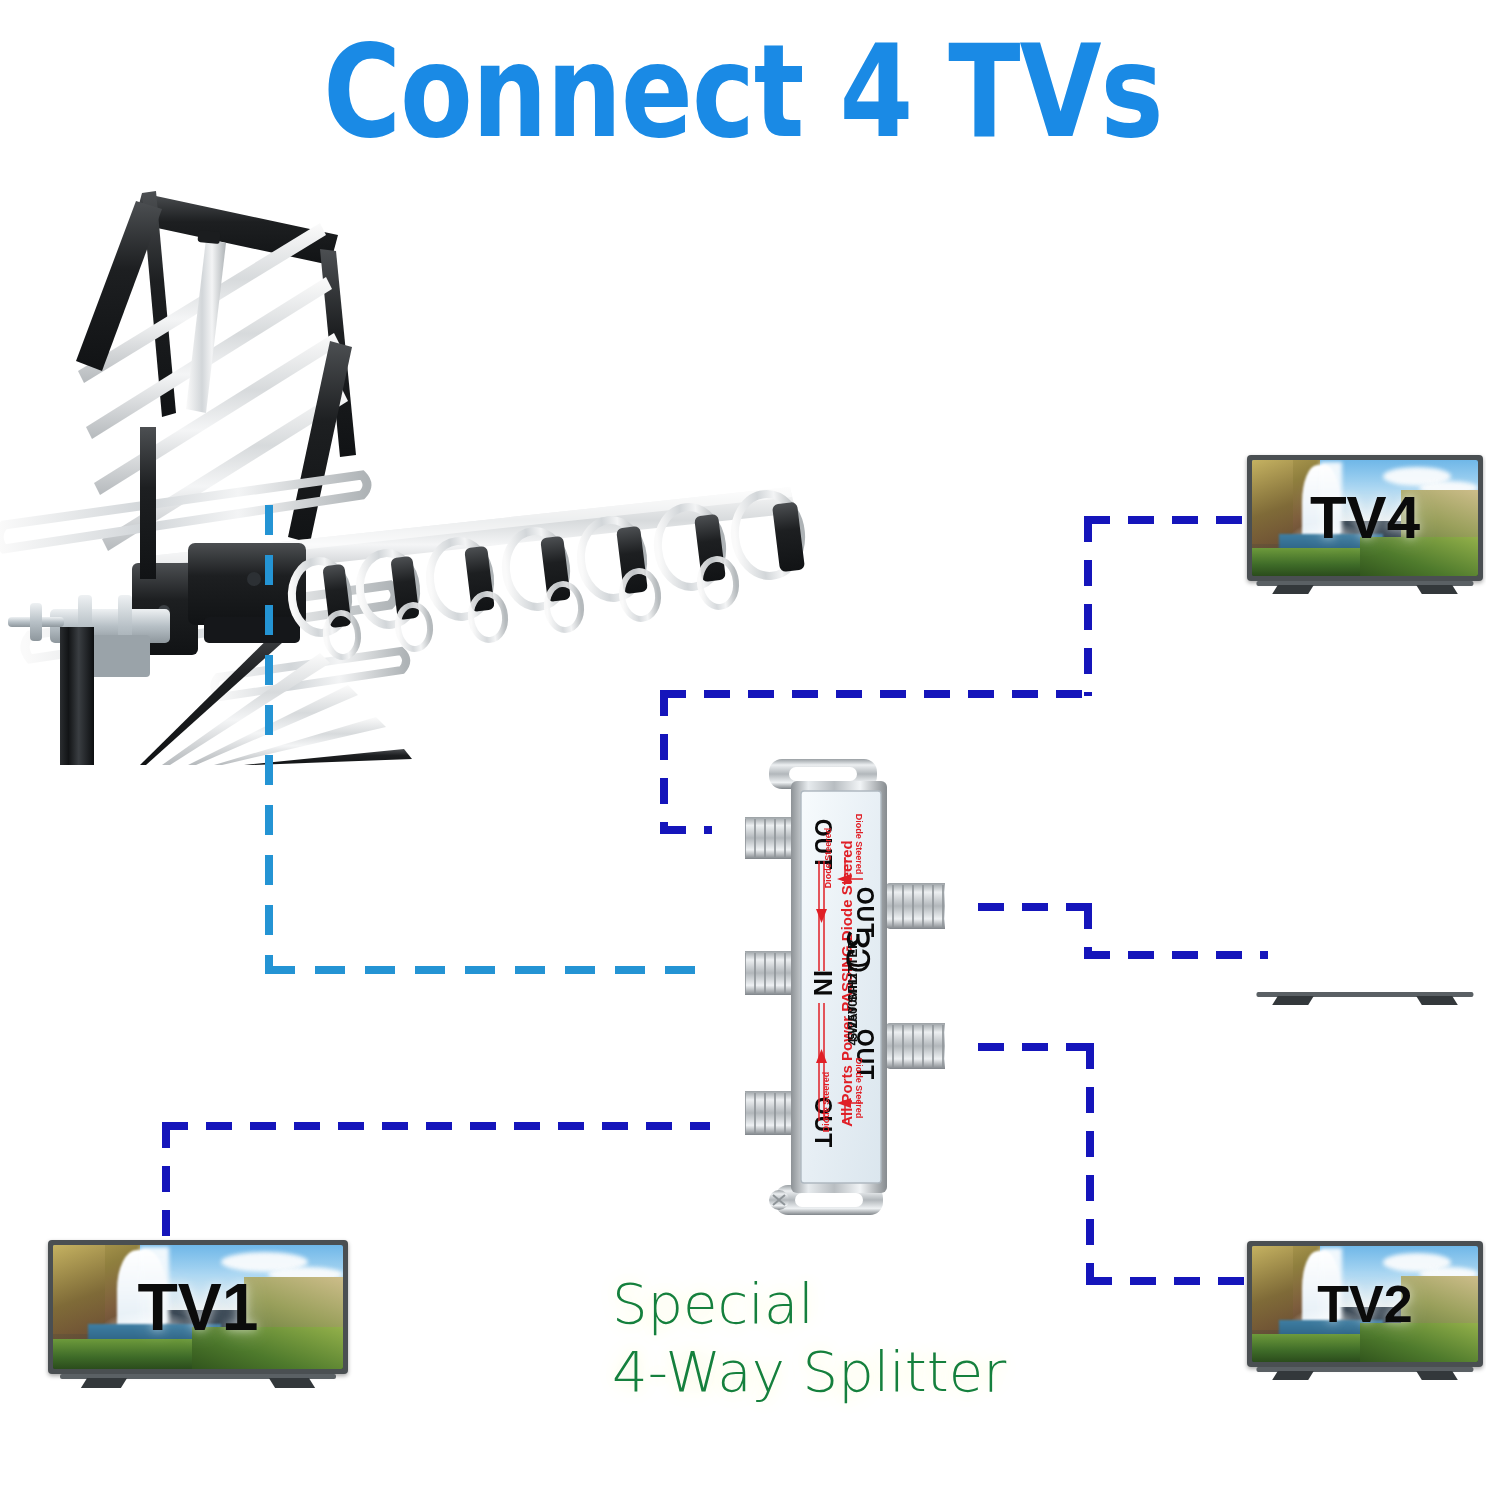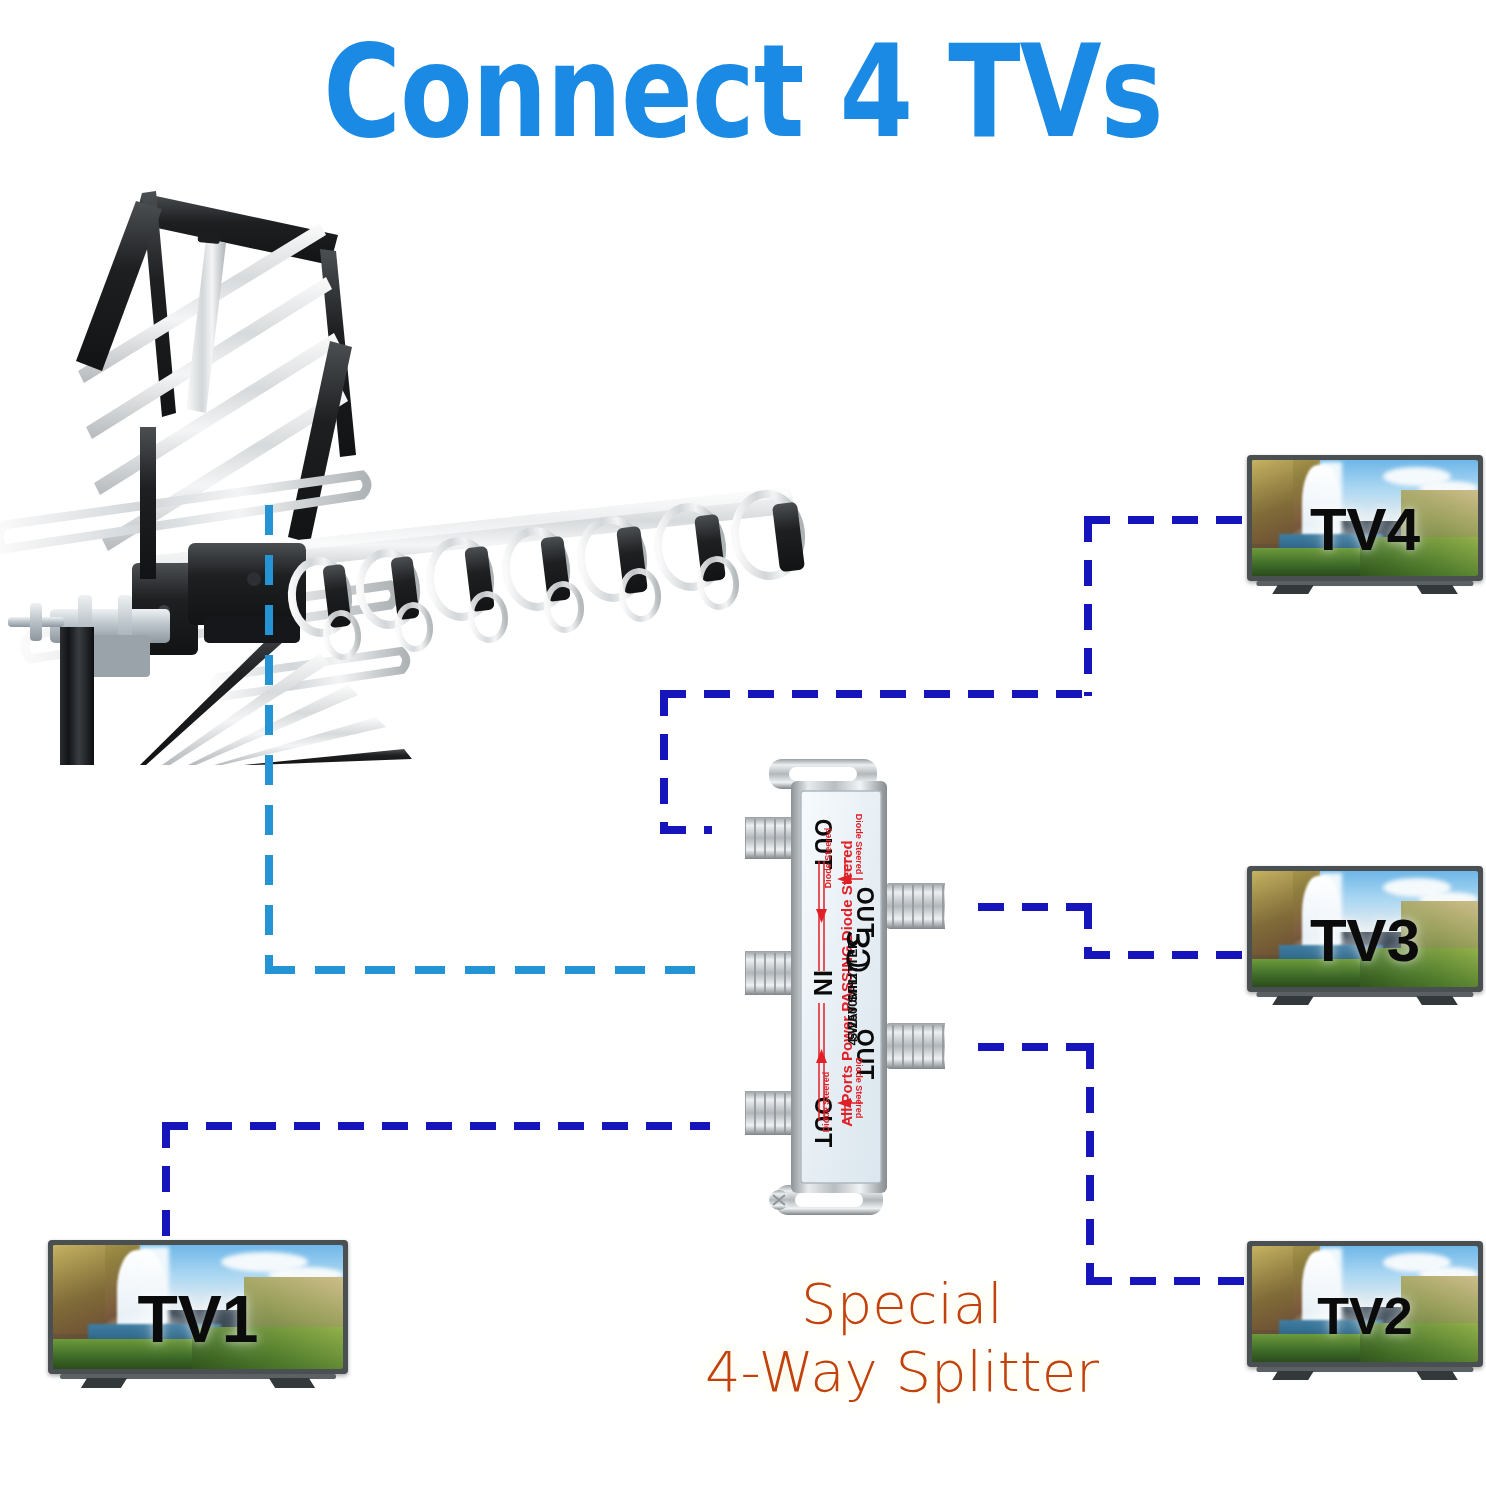--- a/index.html
+++ b/index.html
@@ -54,21 +54,21 @@
        background:linear-gradient(180deg,#ffffff,#eaf3f9);filter:blur(2px);opacity:.9;}
   .mist{position:absolute;left:16%;top:52%;width:34%;height:34%;
        background:radial-gradient(ellipse at 50% 50%,rgba(255,255,255,.95),rgba(255,255,255,0) 70%);}
   .pool{position:absolute;left:12%;bottom:10%;width:46%;height:26%;
        background:linear-gradient(180deg,#3f7ea3 0%,#1f4d6b 100%);filter:blur(1px);}
   .grass{position:absolute;left:0;bottom:0;width:100%;height:24%;
        background:linear-gradient(180deg,#6d9a3b 0%,#3e6b28 60%,#2b4c1c 100%);}
   .grassR{position:absolute;right:0;bottom:0;width:52%;height:34%;
        background:linear-gradient(200deg,#93b04a 0%,#4e7a2c 60%,#31551d 100%);}
   .tv .label{
-    position:absolute;left:0;top:12px;width:100%;height:100%;
+    position:absolute;left:0;top:0;width:100%;height:100%;
     display:flex;align-items:center;justify-content:center;
     font-weight:bold;color:#0b0b0b;line-height:1;
     text-shadow:0 0 10px rgba(255,255,255,.55),0 0 22px rgba(255,255,255,.4);
   }
   .tv .standbar{
     position:absolute;left:50%;transform:translateX(-50%);
     background:#5a6064;border-radius:2px;
   }
   .leg{position:absolute;background:#33383b;}
 
@@ -76,23 +76,23 @@
   .seg{position:absolute;background-repeat:repeat;}
   .h{height:8px;}
   .v{width:8px;}
   .nv .h, .nv.h{background-image:repeating-linear-gradient(to right,#1515bb 0 26px,rgba(0,0,0,0) 26px 44px);}
   .nv .v, .nv.v{background-image:repeating-linear-gradient(to bottom,#1515bb 0 26px,rgba(0,0,0,0) 26px 44px);}
   .cy.h{background-image:repeating-linear-gradient(to right,#2494d4 0 30px,rgba(0,0,0,0) 30px 50px);}
   .cy.v{background-image:repeating-linear-gradient(to bottom,#2494d4 0 30px,rgba(0,0,0,0) 30px 50px);}
 
   
   #caption{
-    position:absolute;left:612px;top:1270px;width:580px;text-align:center;
+    position:absolute;left:612px;top:1270px;width:580px;
     font-family:"DejaVu Sans","Liberation Sans",sans-serif;
-    font-weight:300;font-size:56px;line-height:1.22;color:#c2410c;
+    font-weight:300;font-size:56px;line-height:1.22;color:#15803d;
     text-shadow:0 0 14px #fbfbe2,0 0 26px #f7f7d8;
   }
   #caption div{white-space:nowrap;}
 </style>
 </head>
 <body>
 
 <div id="stage">
 
   <div id="title">Connect 4 TVs</div>
@@ -413,39 +413,20 @@
         </div>
         <div class="label" style="font-size:60px;">TV4</div>
       </div>
     </div>
     <div class="standbar" style="top:78%;width:92%;height:5px;"></div>
     <div class="leg" style="left:12%;top:80%;width:36px;height:9px;transform:skewX(-32deg);"></div>
     <div class="leg" style="right:12%;top:80%;width:36px;height:9px;transform:skewX(32deg);"></div>
   </div>
 
   <div class="tv" id="tv3" style="left:1247px;top:866px;width:236px;height:162px;">
-    <div class="bezel">
-      <div class="screen">
-        <div class="scene">
-          <div class="sky"></div>
-          <div class="cloud" style="left:58%;top:6%;width:30%;height:16%;"></div>
-          <div class="cloud" style="left:74%;top:18%;width:26%;height:12%;"></div>
-          <div class="cliffL"></div>
-            <div class="cliffL2"></div>
-          <div class="rockR"></div>
-          <div class="fall"></div>
-            <div class="fall2"></div>
-          <div class="mist"></div>
-            <div class="pool"></div>
-          <div class="grass"></div>
-            <div class="grassR"></div>
-        </div>
-        <div class="label" style="font-size:60px;">TV3</div>
-      </div>
-    </div>
     <div class="standbar" style="top:78%;width:92%;height:5px;"></div>
     <div class="leg" style="left:12%;top:80%;width:36px;height:9px;transform:skewX(-32deg);"></div>
     <div class="leg" style="right:12%;top:80%;width:36px;height:9px;transform:skewX(32deg);"></div>
   </div>
 
   <div class="tv" id="tv2" style="left:1247px;top:1241px;width:236px;height:162px;">
     <div class="bezel">
       <div class="screen">
         <div class="scene">
           <div class="sky"></div>

